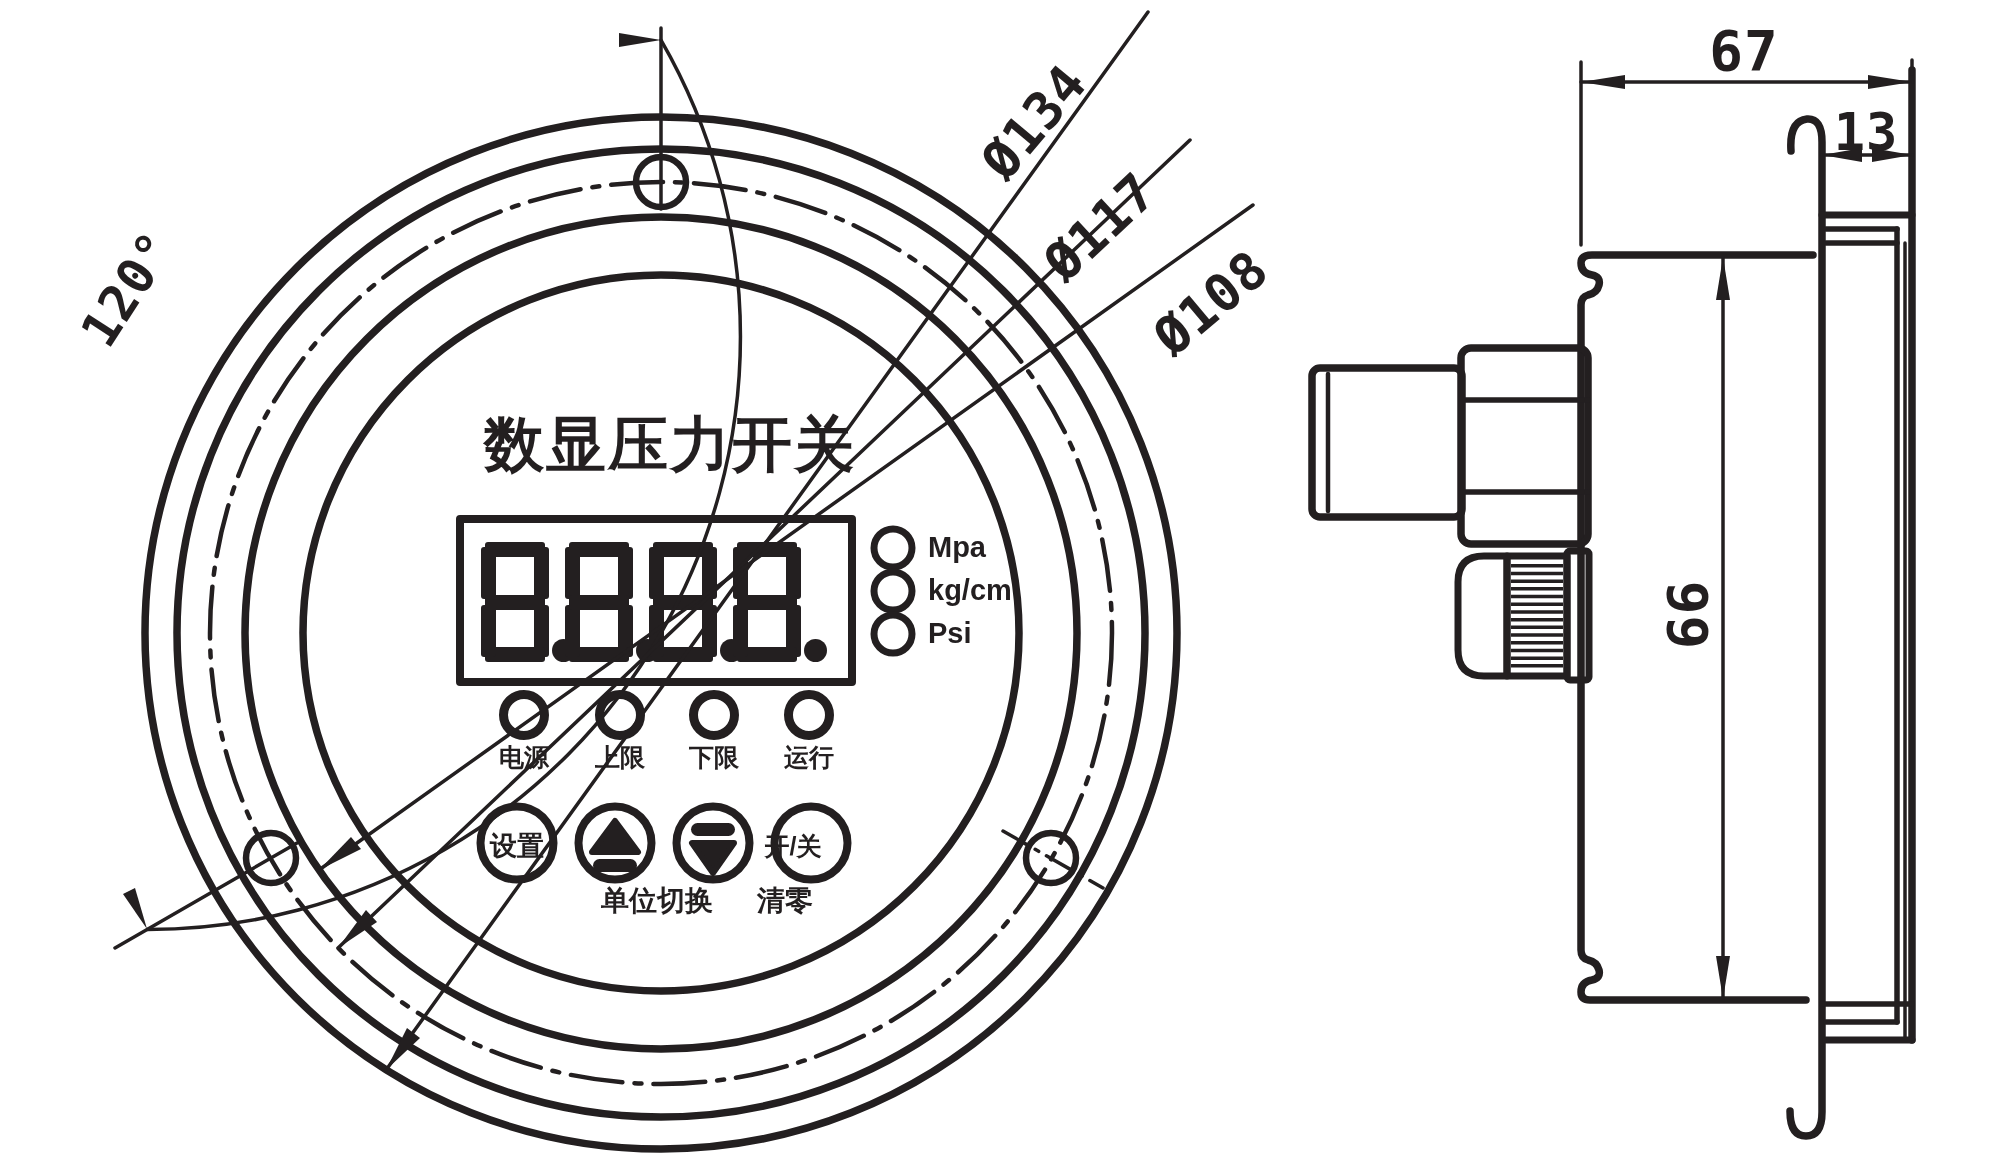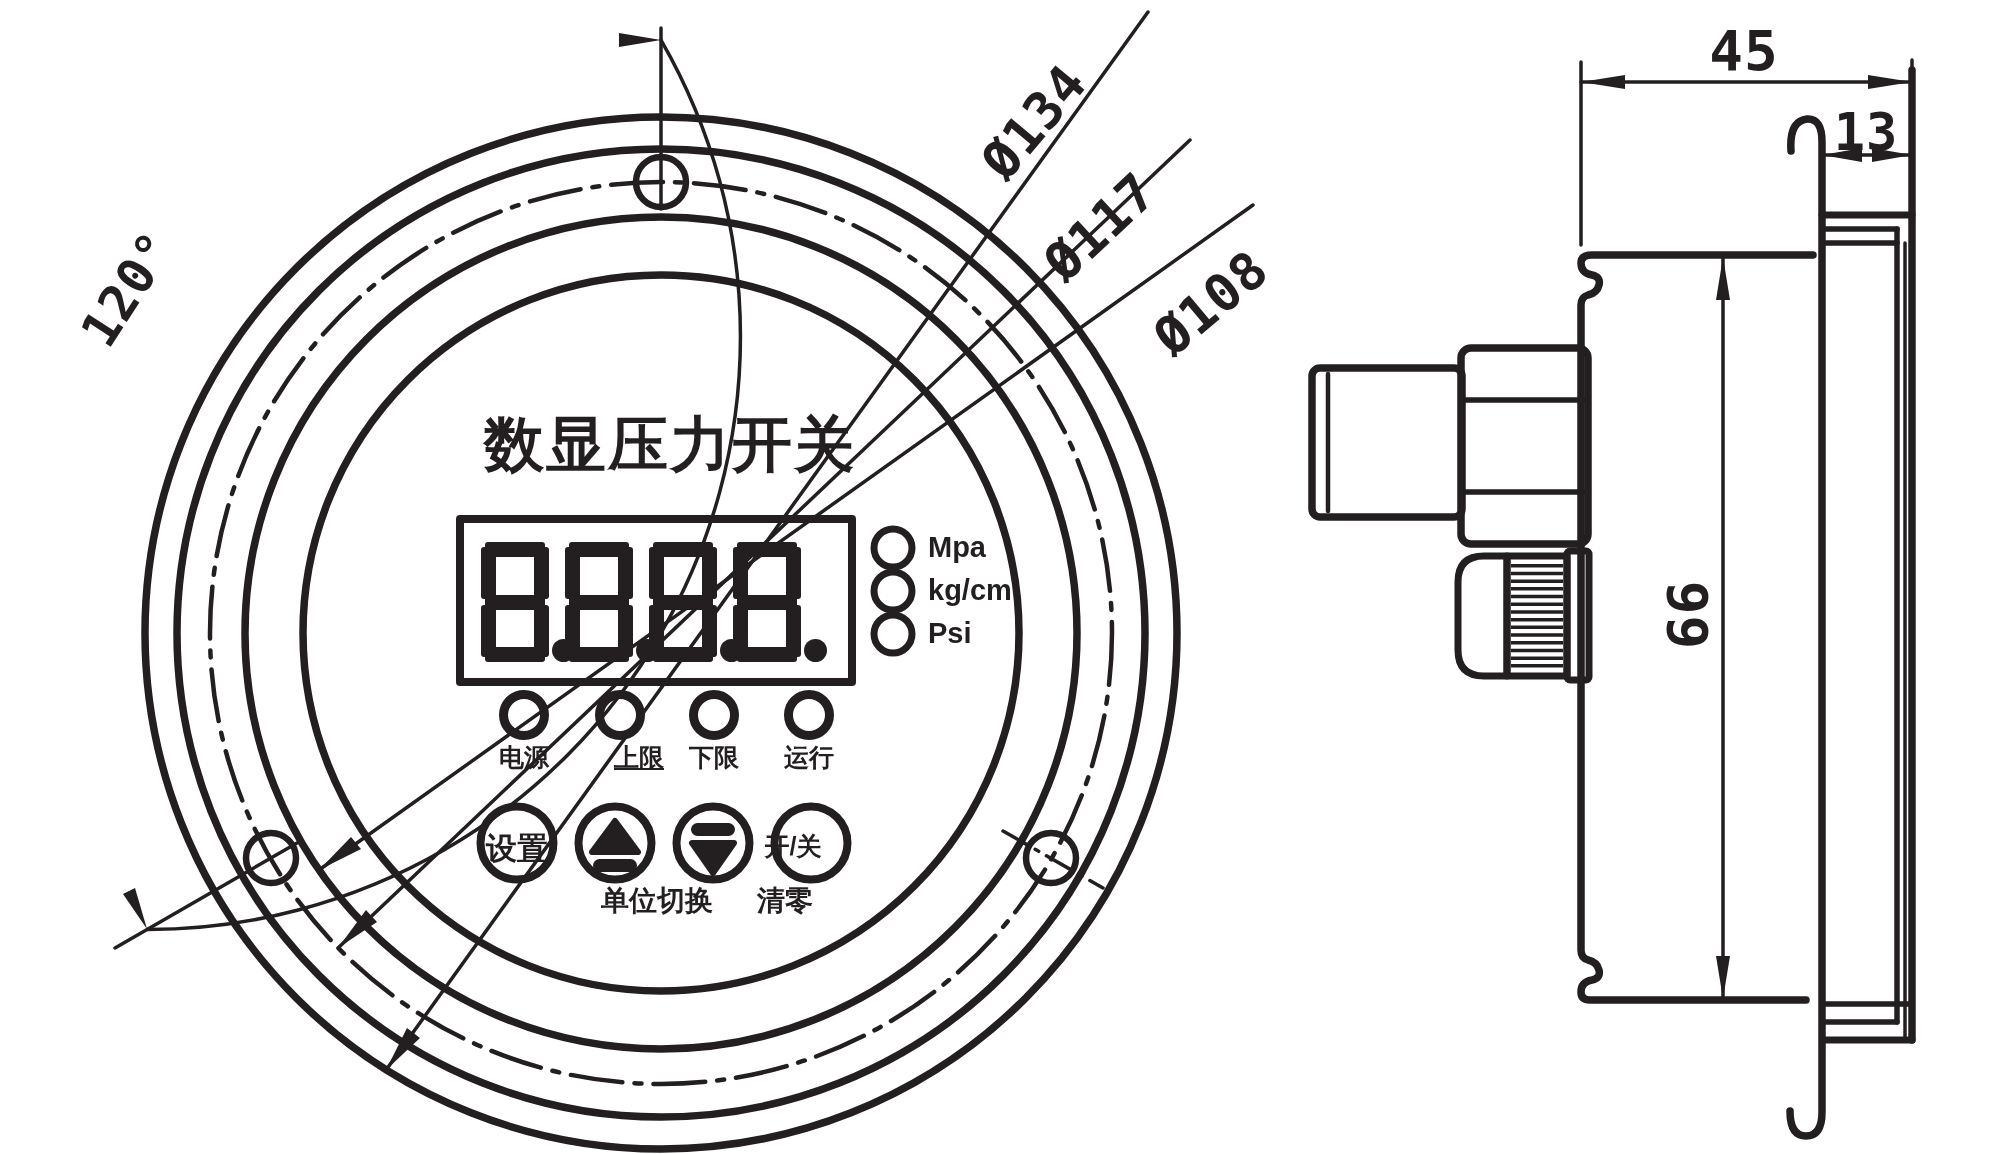--- a/index.html
+++ b/index.html
@@ -5,21 +5,21 @@
   html,body{margin:0;padding:0;background:#fff;}
   #stage{position:relative;width:2010px;height:1154px;background:#fff;overflow:hidden;
          font-family:"Liberation Sans",sans-serif;color:#231f20;}
   #stage svg{position:absolute;left:0;top:0;z-index:2;}
   .lbl{position:absolute;z-index:3;color:#231f20;white-space:nowrap;}
   .dimtxt{font-family:"DejaVu Sans Mono",monospace;font-weight:bold;letter-spacing:1px;}
   .cn{font-family:"Liberation Sans",sans-serif;font-weight:bold;}
   #title{left:440px;top:405px;width:460px;text-align:center;font-size:60px;font-weight:900;letter-spacing:2px;}
   .unit-lbl{left:928px;font-size:29px;font-weight:700;}
   .led-lbl{width:110px;text-align:center;top:741px;font-size:25px;}
-  .btn-lbl{width:120px;text-align:center;font-size:31px;}
+  .btn-lbl{width:120px;text-align:center;font-size:27px;}
   .under-lbl{width:200px;text-align:right;top:882px;font-size:28px;}
   #digits-layer{position:absolute;left:0;top:0;z-index:1;}
   .seg{position:absolute;background:#231f20;border-radius:3px;}
   .lcd-dot{position:absolute;width:23px;height:23px;border-radius:50%;background:#231f20;}
 </style>
 </head>
 <body>
 
 <div id="stage">
 
@@ -156,31 +156,31 @@
     </g>
   </svg>
 
   <div class="lbl cn" id="title">数显压力开关</div>
 
   <div class="lbl unit-lbl" style="top:531px;">Mpa</div>
   <div class="lbl unit-lbl" style="top:574px;">kg/cm</div>
   <div class="lbl unit-lbl" style="top:617px;">Psi</div>
 
   <div class="lbl cn led-lbl" style="left:469px;">电源</div>
-  <div class="lbl cn led-lbl" style="left:584px;text-decoration:underline;">上限</div>
+  <div class="lbl cn led-lbl" style="left:565px;">上限</div>
   <div class="lbl cn led-lbl" style="left:659px;">下限</div>
   <div class="lbl cn led-lbl" style="left:754px;font-family:Liberation Mono, monospace;">运行</div>
 
   <div class="lbl cn btn-lbl" style="left:457px;top:828px;">设置</div>
   <div class="lbl cn btn-lbl" style="left:733px;top:830px;font-size:25px;">开/关</div>
   <div class="lbl cn under-lbl" style="left:513px;">单位切换</div>
   <div class="lbl cn under-lbl" style="left:613px;">清零</div>
 
   <div class="lbl dimtxt" style="left:38px;top:260px;width:180px;text-align:center;font-size:50px;transform:rotate(-57deg);">120°</div>
   <div class="lbl dimtxt" style="left:944px;top:92px;width:180px;text-align:center;font-size:52px;transform:rotate(-50deg);">Ø134</div>
   <div class="lbl dimtxt" style="left:1010px;top:197px;width:180px;text-align:center;font-size:52px;transform:rotate(-43deg);">Ø117</div>
   <div class="lbl dimtxt" style="left:1121px;top:273px;width:180px;text-align:center;font-size:52px;transform:rotate(-40deg);">Ø108</div>
 
-  <div class="lbl dimtxt" style="left:1694px;top:18px;width:100px;text-align:center;font-size:56px;">45</div>
+  <div class="lbl dimtxt" style="left:1694px;top:18px;width:100px;text-align:center;font-size:56px;">67</div>
   <div class="lbl dimtxt" style="left:1816px;top:94px;width:100px;text-align:center;font-size:52px;margin-top:8px;">13</div>
   <div class="lbl dimtxt" style="left:1637px;top:582px;width:100px;text-align:center;font-size:56px;transform:rotate(-90deg);">66</div>
 
 </div>
 
 </body></html>

